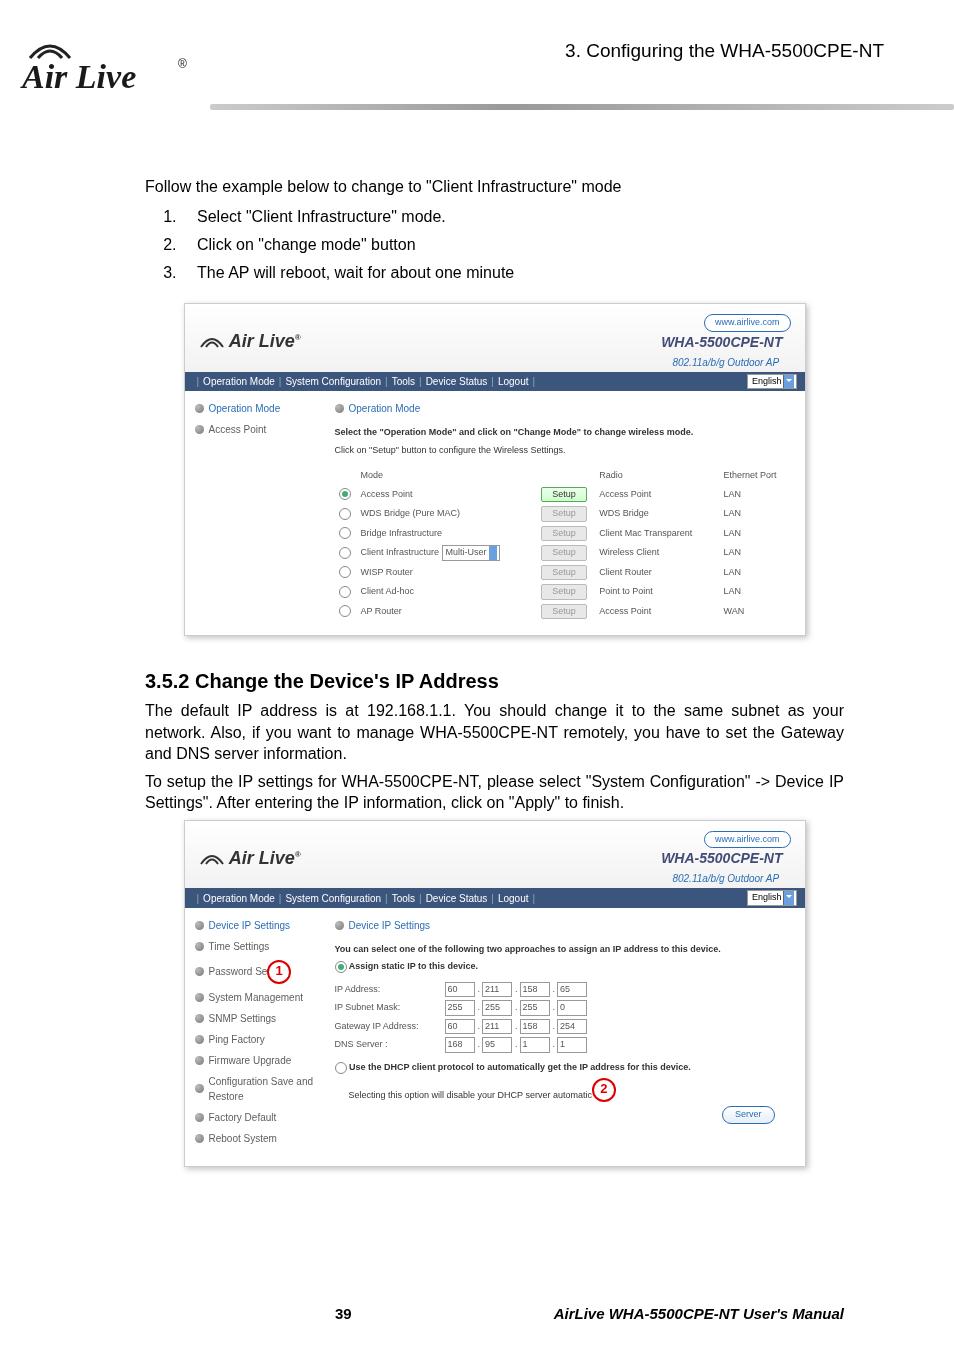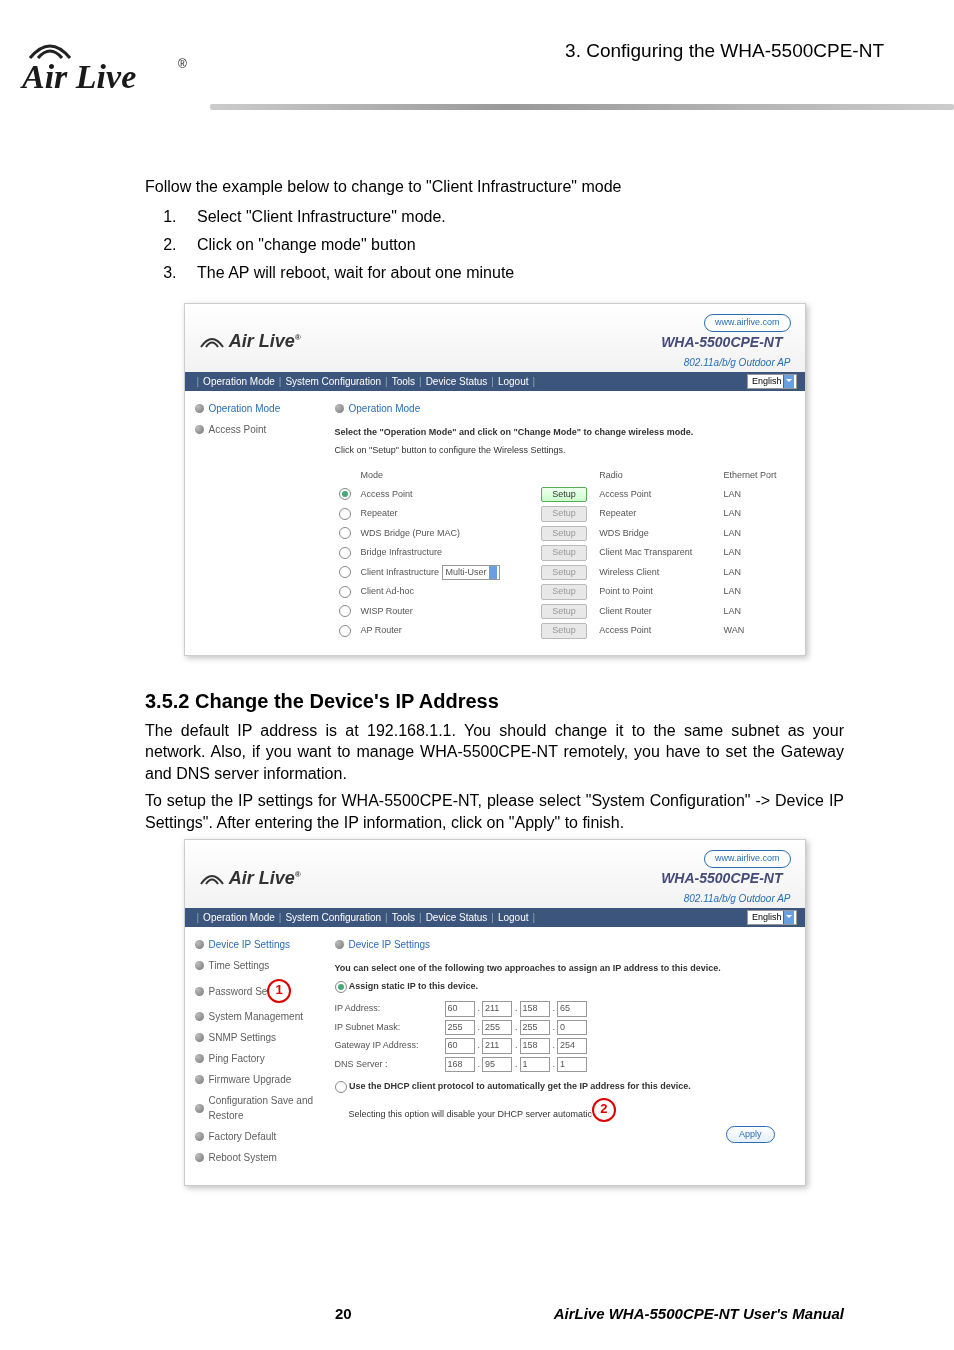--- a/index.html
+++ b/index.html
@@ -83,20 +83,21 @@
     font-weight: bold;
     font-size: 14px;
     margin-right: 8px;
   }
   .ss-subtitle {
     color: #2a6db5;
     font-style: italic;
     font-size: 10px;
     display: block;
     margin-top: 2px;
+    text-align: center;
   }
   .ss-nav {
     background: #3b557d;
     color: #fff;
     padding: 2px 8px;
     display: flex;
     align-items: center;
     font-size: 10px;
   }
   .ss-nav .sep { margin: 0 4px; color: #8aa; }
@@ -352,27 +353,20 @@
           </tr>
           <tr>
             <td><span class="radio checked"></span></td>
             <td>Access Point</td>
             <td><span class="btn active">Setup</span></td>
             <td>Access Point</td>
             <td>LAN</td>
           </tr>
           <tr>
             <td><span class="radio"></span></td>
-            <td>Repeater</td>
-            <td><span class="btn disabled">Setup</span></td>
-            <td>Repeater</td>
-            <td>LAN</td>
-          </tr>
-          <tr>
-            <td><span class="radio"></span></td>
             <td>WDS Bridge (Pure MAC)</td>
             <td><span class="btn disabled">Setup</span></td>
             <td>WDS Bridge</td>
             <td>LAN</td>
           </tr>
           <tr>
             <td><span class="radio"></span></td>
             <td>Bridge Infrastructure</td>
             <td><span class="btn disabled">Setup</span></td>
             <td>Client Mac Transparent</td>
@@ -380,30 +374,30 @@
           </tr>
           <tr>
             <td><span class="radio"></span></td>
             <td><span>Client Infrastructure</span> <span class="dd">Multi-User</span></td>
             <td><span class="btn disabled">Setup</span></td>
             <td>Wireless Client</td>
             <td>LAN</td>
           </tr>
           <tr>
             <td><span class="radio"></span></td>
+            <td>WISP Router</td>
+            <td><span class="btn disabled">Setup</span></td>
+            <td>Client Router</td>
+            <td>LAN</td>
+          </tr>
+          <tr>
+            <td><span class="radio"></span></td>
             <td>Client Ad-hoc</td>
             <td><span class="btn disabled">Setup</span></td>
             <td>Point to Point</td>
-            <td>LAN</td>
-          </tr>
-          <tr>
-            <td><span class="radio"></span></td>
-            <td>WISP Router</td>
-            <td><span class="btn disabled">Setup</span></td>
-            <td>Client Router</td>
             <td>LAN</td>
           </tr>
           <tr>
             <td><span class="radio"></span></td>
             <td>AP Router</td>
             <td><span class="btn disabled">Setup</span></td>
             <td>Access Point</td>
             <td>WAN</td>
           </tr>
         </tbody>
@@ -543,24 +537,24 @@
         </div>
         <p class="instr bold" style="margin-top:8px">
           <span class="radio"></span>
           <span>Use the DHCP client protocol to automatically get the IP address for this device.</span>
         </p>
         <p class="instr" style="padding-left:14px;display:flex;align-items:flex-end">
           <span>Selecting this option will disable your DHCP server automatic</span>
           <span class="circ-num">2</span>
         </p>
         <div style="text-align:right;padding-right:20px">
-          <span class="apply-btn">Apply</span>
+          <span class="apply-btn">Server</span>
         </div>
       </div>
     </div>
   </div>
 
 </div>
 
 <div class="page-footer">
-  <span class="page-num">20</span>
+  <span class="page-num">39</span>
   <span class="footer-right">AirLive WHA-5500CPE-NT User's Manual</span>
 </div>
 
 </body></html>

